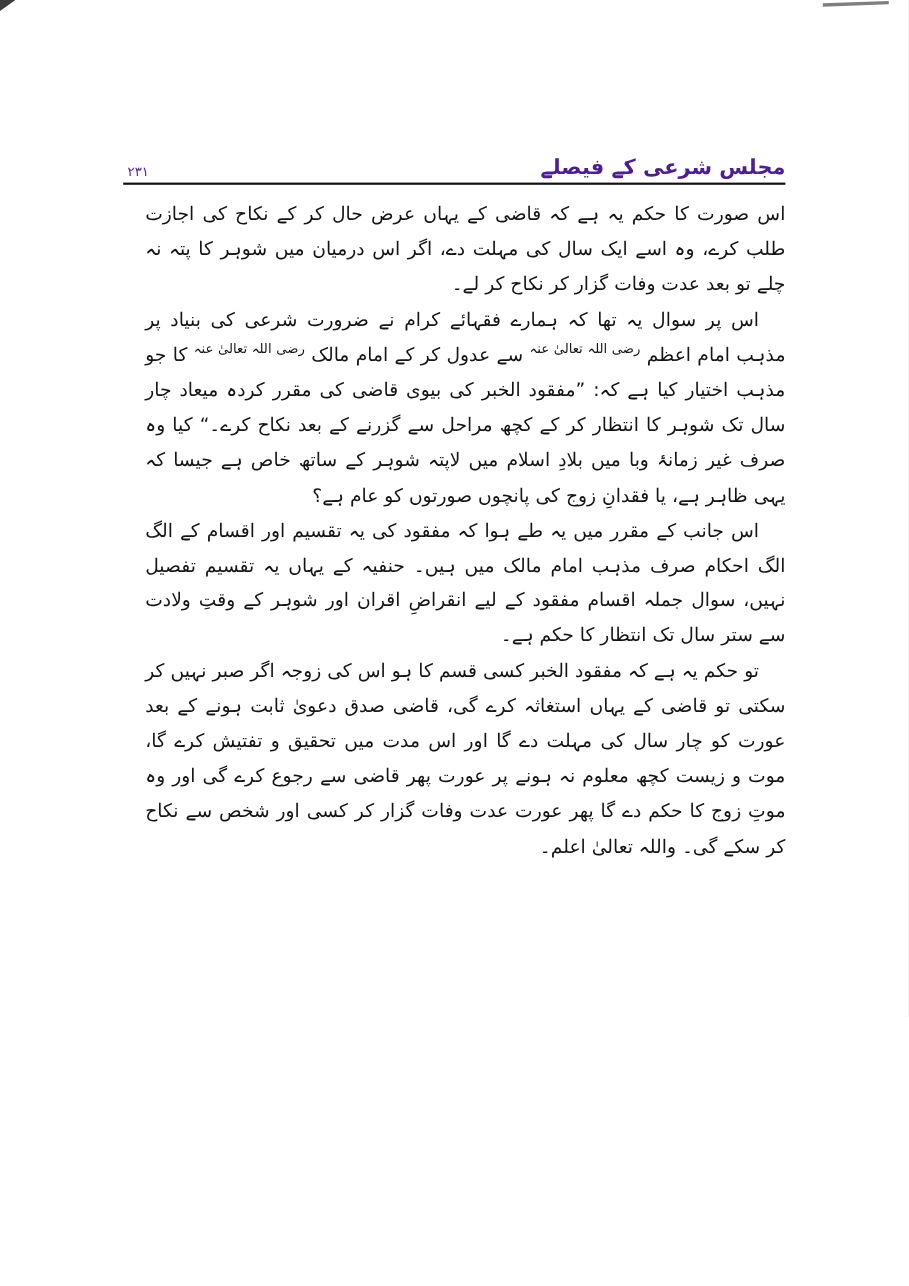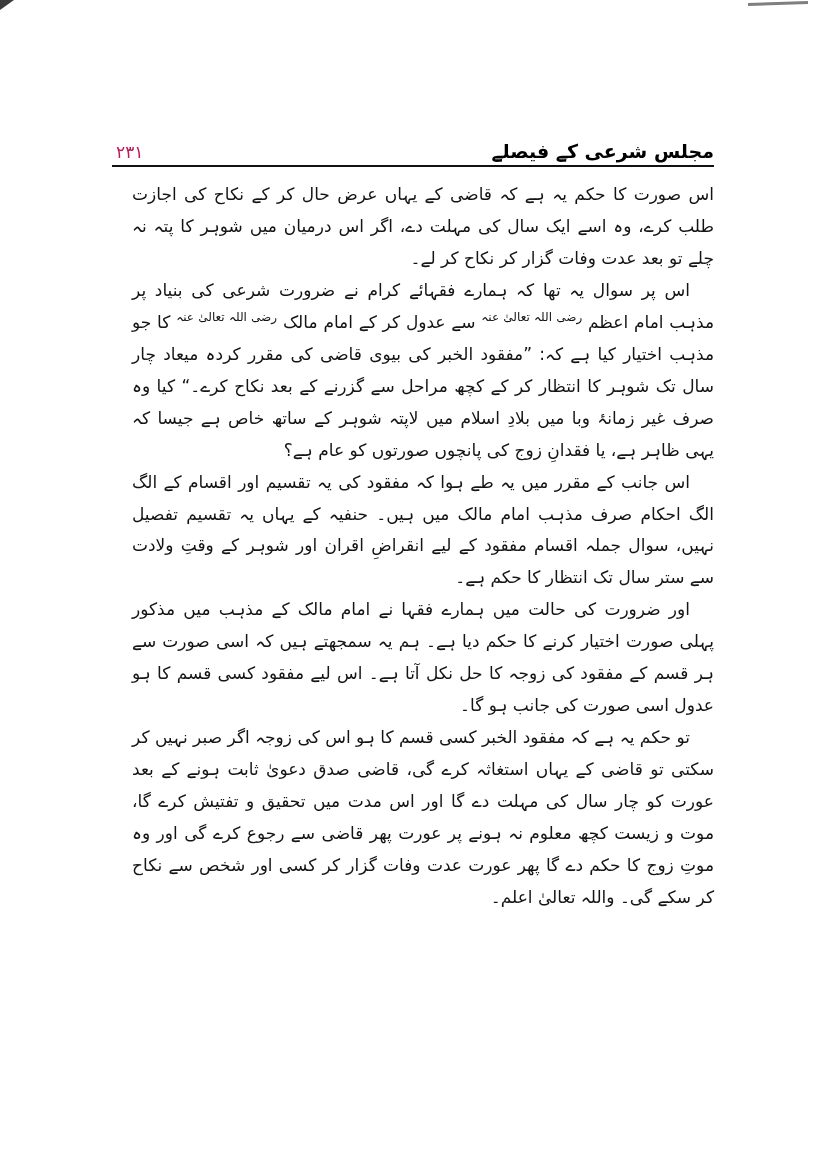--- a/index.html
+++ b/index.html
@@ -44,26 +44,26 @@
     display: flex;
     flex-direction: row;
     justify-content: space-between;
     align-items: flex-end;
     border-bottom: 2.5px solid #111;
     padding-bottom: 3px;
   }
   .page-title {
     font-weight: bold;
     font-size: 19px;
-    color: #000000;
+    color: #4c1d95;
     letter-spacing: 0;
   }
   .page-number {
-    font-size: 17px;
-    color: #be185d;
+    font-size: 12px;
+    color: #4c1d95;
     padding-left: 4px;
   }
   .body-text {
     margin-top: 12px;
     direction: rtl;
     text-align: justify;
     font-size: 17px;
     line-height: 1.88;
     color: #141414;
     margin-left: 20px;
@@ -95,17 +95,16 @@
   <div class="content">
     <div class="page-header">
       <span class="page-title">مجلس شرعی کے فیصلے</span>
       <span class="page-number">۲۳۱</span>
     </div>
 
     <div class="body-text">
         <p class="para"><span>اس صورت کا حکم یہ ہے کہ قاضی کے یہاں عرض حال کر کے نکاح کی اجازت طلب کرے، وہ اسے ایک سال کی مہلت دے، اگر اس درمیان میں شوہر کا پتہ نہ چلے تو بعد عدت وفات گزار کر نکاح کر لے۔</span></p>
         <p class="para indent"><span>اس پر </span><span class="seg-bold">سوال</span><span> یہ تھا کہ ہمارے فقہائے کرام نے ضرورت شرعی کی بنیاد پر مذہب امام اعظم </span><span class="honorific">رضی اللہ تعالیٰ عنہ</span><span> سے عدول کر کے امام مالک </span><span class="honorific">رضی اللہ تعالیٰ عنہ</span><span> کا جو مذہب اختیار کیا ہے کہ: ”مفقود الخبر کی بیوی قاضی کی مقرر کردہ میعاد چار سال تک شوہر کا انتظار کر کے کچھ مراحل سے گزرنے کے بعد نکاح کرے۔“ کیا وہ صرف غیر زمانۂ وبا میں بلادِ اسلام میں لاپتہ شوہر کے ساتھ خاص ہے جیسا کہ یہی ظاہر ہے، یا فقدانِ زوج کی پانچوں صورتوں کو عام ہے؟</span></p>
         <p class="para indent"><span>اس جانب کے </span><span class="seg-bold">مقرر</span><span> میں یہ طے ہوا کہ مفقود کی یہ تقسیم اور اقسام کے الگ الگ احکام صرف مذہب امام مالک میں ہیں۔ حنفیہ کے یہاں یہ تقسیم تفصیل نہیں، سوال جملہ اقسام مفقود کے لیے انقراضِ اقران اور شوہر کے وقتِ ولادت سے ستر سال تک انتظار کا حکم ہے۔</span></p>
-        <p class="para indent"><span>اور ضرورت کی حالت میں ہمارے فقہا نے امام مالک کے مذہب میں مذکور پہلی صورت اختیار کرنے کا حکم دیا ہے۔ ہم یہ سمجھتے ہیں کہ اسی صورت سے ہر قسم کے مفقود کی زوجہ کا حل نکل آتا ہے۔ اس لیے مفقود کسی قسم کا ہو عدول اسی صورت کی جانب ہو گا۔</span></p>
         <p class="para indent"><span>تو حکم یہ ہے کہ مفقود الخبر کسی قسم کا ہو اس کی زوجہ اگر صبر نہیں کر سکتی تو قاضی کے یہاں استغاثہ کرے گی، قاضی صدق دعویٰ ثابت ہونے کے بعد عورت کو چار سال کی مہلت دے گا اور اس مدت میں تحقیق و تفتیش کرے گا، موت و زیست کچھ معلوم نہ ہونے پر عورت پھر قاضی سے رجوع کرے گی اور وہ موتِ زوج کا حکم دے گا پھر عورت عدت وفات گزار کر کسی اور شخص سے نکاح کر سکے گی۔ واللہ تعالیٰ اعلم۔</span></p>
       </div>
   </div>
 </div>
 
 </body></html>

